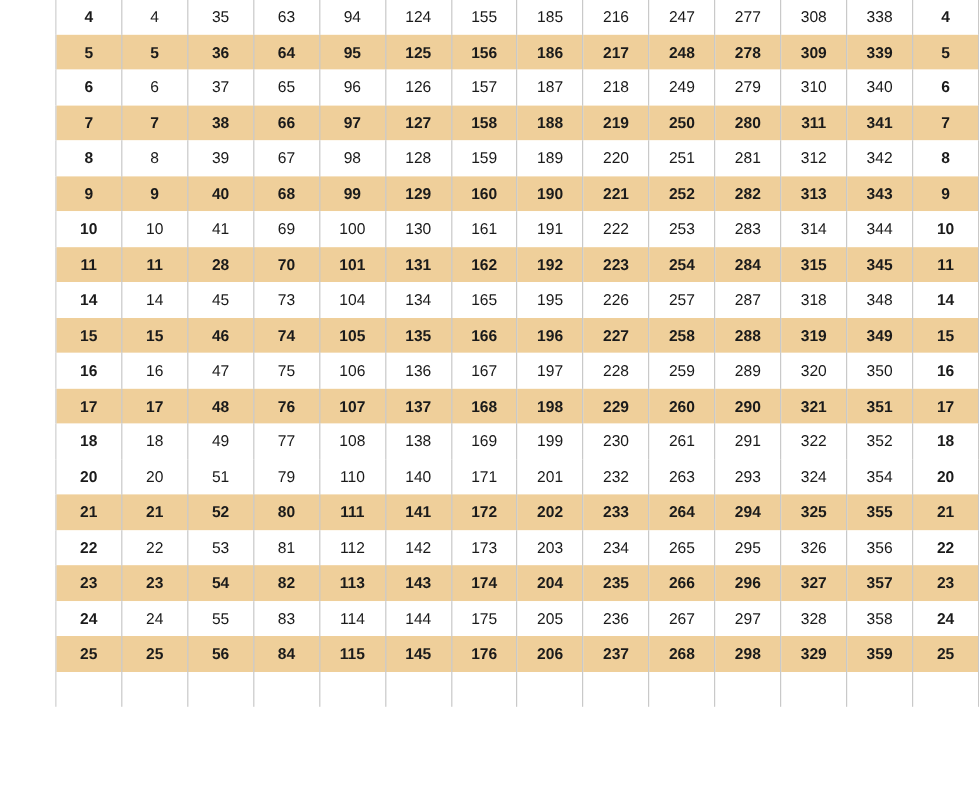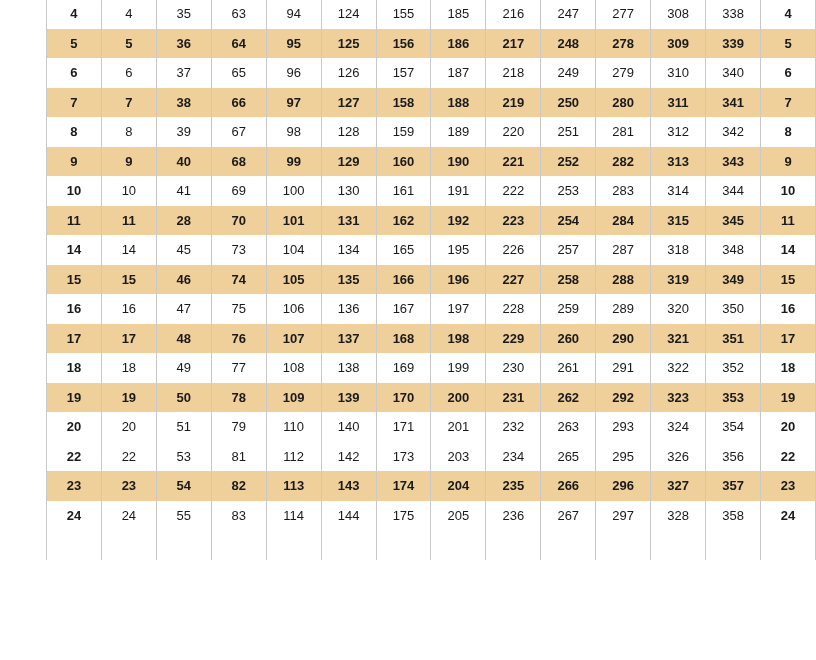--- a/index.html
+++ b/index.html
@@ -273,52 +273,52 @@
           <td>138</td>
           <td>169</td>
           <td>199</td>
           <td>230</td>
           <td>261</td>
           <td>291</td>
           <td>322</td>
           <td>352</td>
           <td class="col-last">18</td>
         </tr>
-        <tr class="row-odd">
-          <td class="col-first">19</td>
-          <td>19</td>
-          <td>50</td>
-          <td>78</td>
-          <td>109</td>
-          <td>139</td>
-          <td>170</td>
-          <td>200</td>
-          <td>231</td>
-          <td>262</td>
-          <td>292</td>
-          <td>323</td>
-          <td>353</td>
-          <td class="col-last">19</td>
-        </tr>
         <tr class="row-even">
           <td class="col-first">20</td>
           <td>20</td>
           <td>51</td>
           <td>79</td>
           <td>110</td>
           <td>140</td>
           <td>171</td>
           <td>201</td>
           <td>232</td>
           <td>263</td>
           <td>293</td>
           <td>324</td>
           <td>354</td>
           <td class="col-last">20</td>
         </tr>
+        <tr class="row-odd">
+          <td class="col-first">21</td>
+          <td>21</td>
+          <td>52</td>
+          <td>80</td>
+          <td>111</td>
+          <td>141</td>
+          <td>172</td>
+          <td>202</td>
+          <td>233</td>
+          <td>264</td>
+          <td>294</td>
+          <td>325</td>
+          <td>355</td>
+          <td class="col-last">21</td>
+        </tr>
         <tr class="row-even">
           <td class="col-first">22</td>
           <td>22</td>
           <td>53</td>
           <td>81</td>
           <td>112</td>
           <td>142</td>
           <td>173</td>
           <td>203</td>
           <td>234</td>
@@ -353,20 +353,36 @@
           <td>144</td>
           <td>175</td>
           <td>205</td>
           <td>236</td>
           <td>267</td>
           <td>297</td>
           <td>328</td>
           <td>358</td>
           <td class="col-last">24</td>
         </tr>
+        <tr class="row-odd">
+          <td class="col-first">25</td>
+          <td>25</td>
+          <td>56</td>
+          <td>84</td>
+          <td>115</td>
+          <td>145</td>
+          <td>176</td>
+          <td>206</td>
+          <td>237</td>
+          <td>268</td>
+          <td>298</td>
+          <td>329</td>
+          <td>359</td>
+          <td class="col-last">25</td>
+        </tr>
         <tr class="row-even">
           <td class="col-first">&nbsp;</td>
           <td>&nbsp;</td>
           <td>&nbsp;</td>
           <td>&nbsp;</td>
           <td>&nbsp;</td>
           <td>&nbsp;</td>
           <td>&nbsp;</td>
           <td>&nbsp;</td>
           <td>&nbsp;</td>

